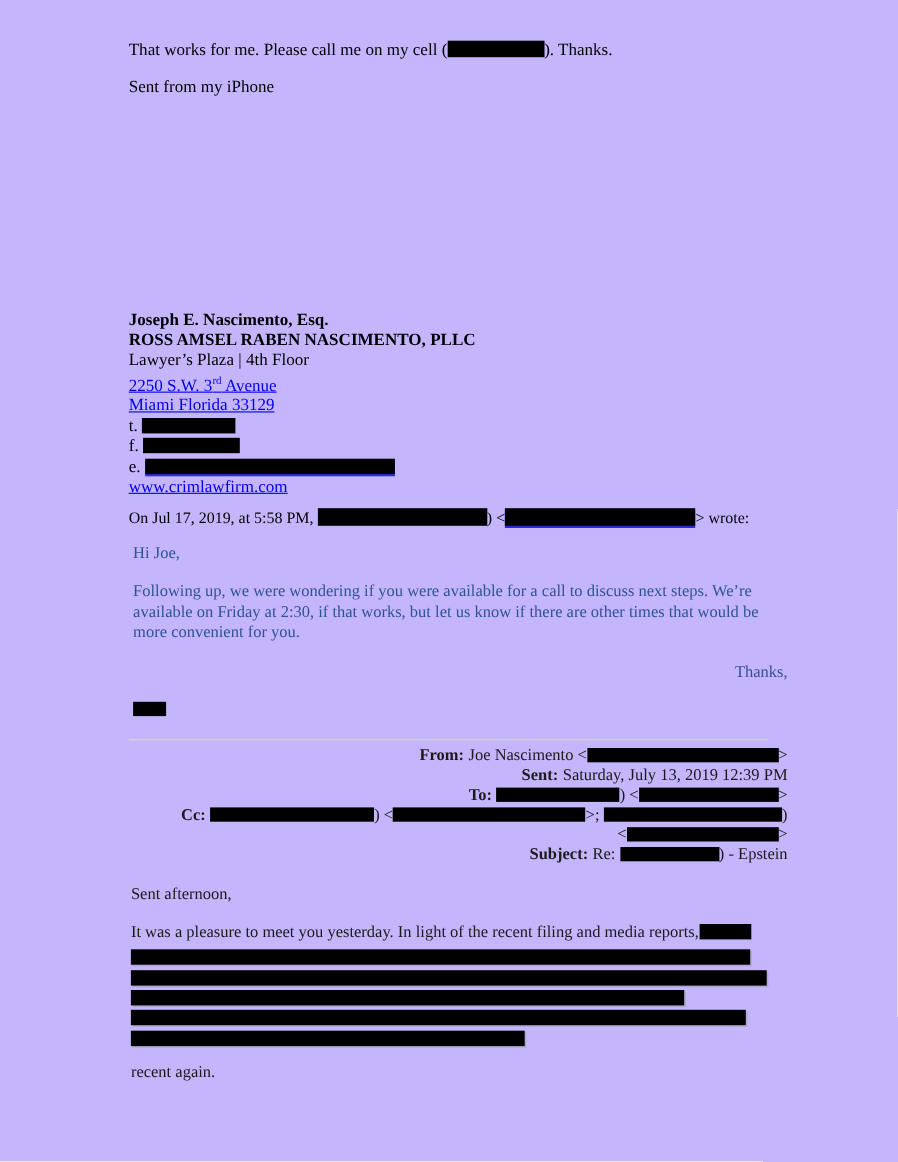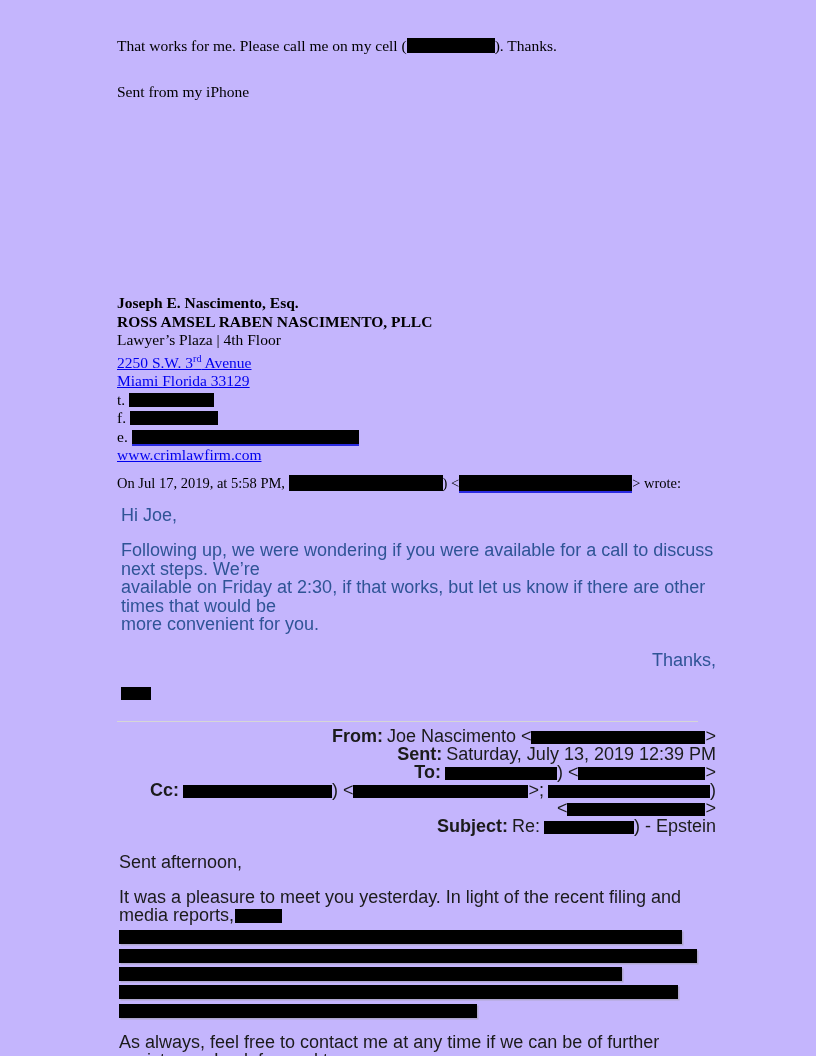--- a/index.html
+++ b/index.html
@@ -3,28 +3,28 @@
 <meta charset="utf-8">
 <style>
   html,body{margin:0;padding:0;background:#ffffff;}
   .page{
     width:816px;height:1056px;box-sizing:border-box;
     background:#c4b5fd;position:relative;
     padding:36px 100px 0 117px;
     overflow:hidden;
   }
   .serif{font-family:"Liberation Serif", serif;font-size:15.5px;color:#000;line-height:20px;}
-  .sans{font-family:Liberation Sans, sans-serif;font-size:18px;color:#1b1b1b;line-height:18px;}
+  .sans{font-family:Liberation Serif, serif;font-size:15px;color:#1b1b1b;line-height:18px;}
   p{margin:0;}
   
   .bar{display:inline-block;background:#000;height:15px;vertical-align:-2px;}
   .bar.u{box-shadow:0 2px 0 #2a2ae0;}
   .blockbar{display:block;background:#000;height:14px;margin-bottom:4.4px;box-shadow:1.5px 1.5px 0 rgba(150,150,150,.45);}
   
-  .top-msg p + p{margin-top:26px;}
+  .top-msg p + p{margin-top:14px;}
   
   .signature{margin-top:192px;line-height:18.5px;}
   .signature .b{font-weight:bold;}
   .link{color:#0000EE;text-decoration:underline;cursor:pointer;}
   sup{font-size:10px;}
   .sigrow .bar{height:14px;}
   
   .quote-line{margin-top:8px;line-height:20px;font-size:14.5px;}
   .quote-line .bar{height:16px;vertical-align:-3px;}
   
@@ -102,18 +102,17 @@
     <div class="greet">Sent afternoon,</div>
     <div class="para1"><span>It was a pleasure to meet you yesterday. In light of the recent filing and media reports,</span><span class="bar" style="width:47px;"></span></div>
     <div class="redact-block">
       <span class="blockbar" style="width:563px;"></span>
       <span class="blockbar" style="width:578px;"></span>
       <span class="blockbar" style="width:503px;"></span>
       <span class="blockbar" style="width:559px;"></span>
       <span class="blockbar" style="width:358px;"></span>
     </div>
     <div class="closing">
-      <div>As always, feel free to contact me at any time if we can be of further assistance. Look forward to</div>
       <div>recent again.</div>
     </div>
   </div>
 
 </div>
 
 </body></html>

